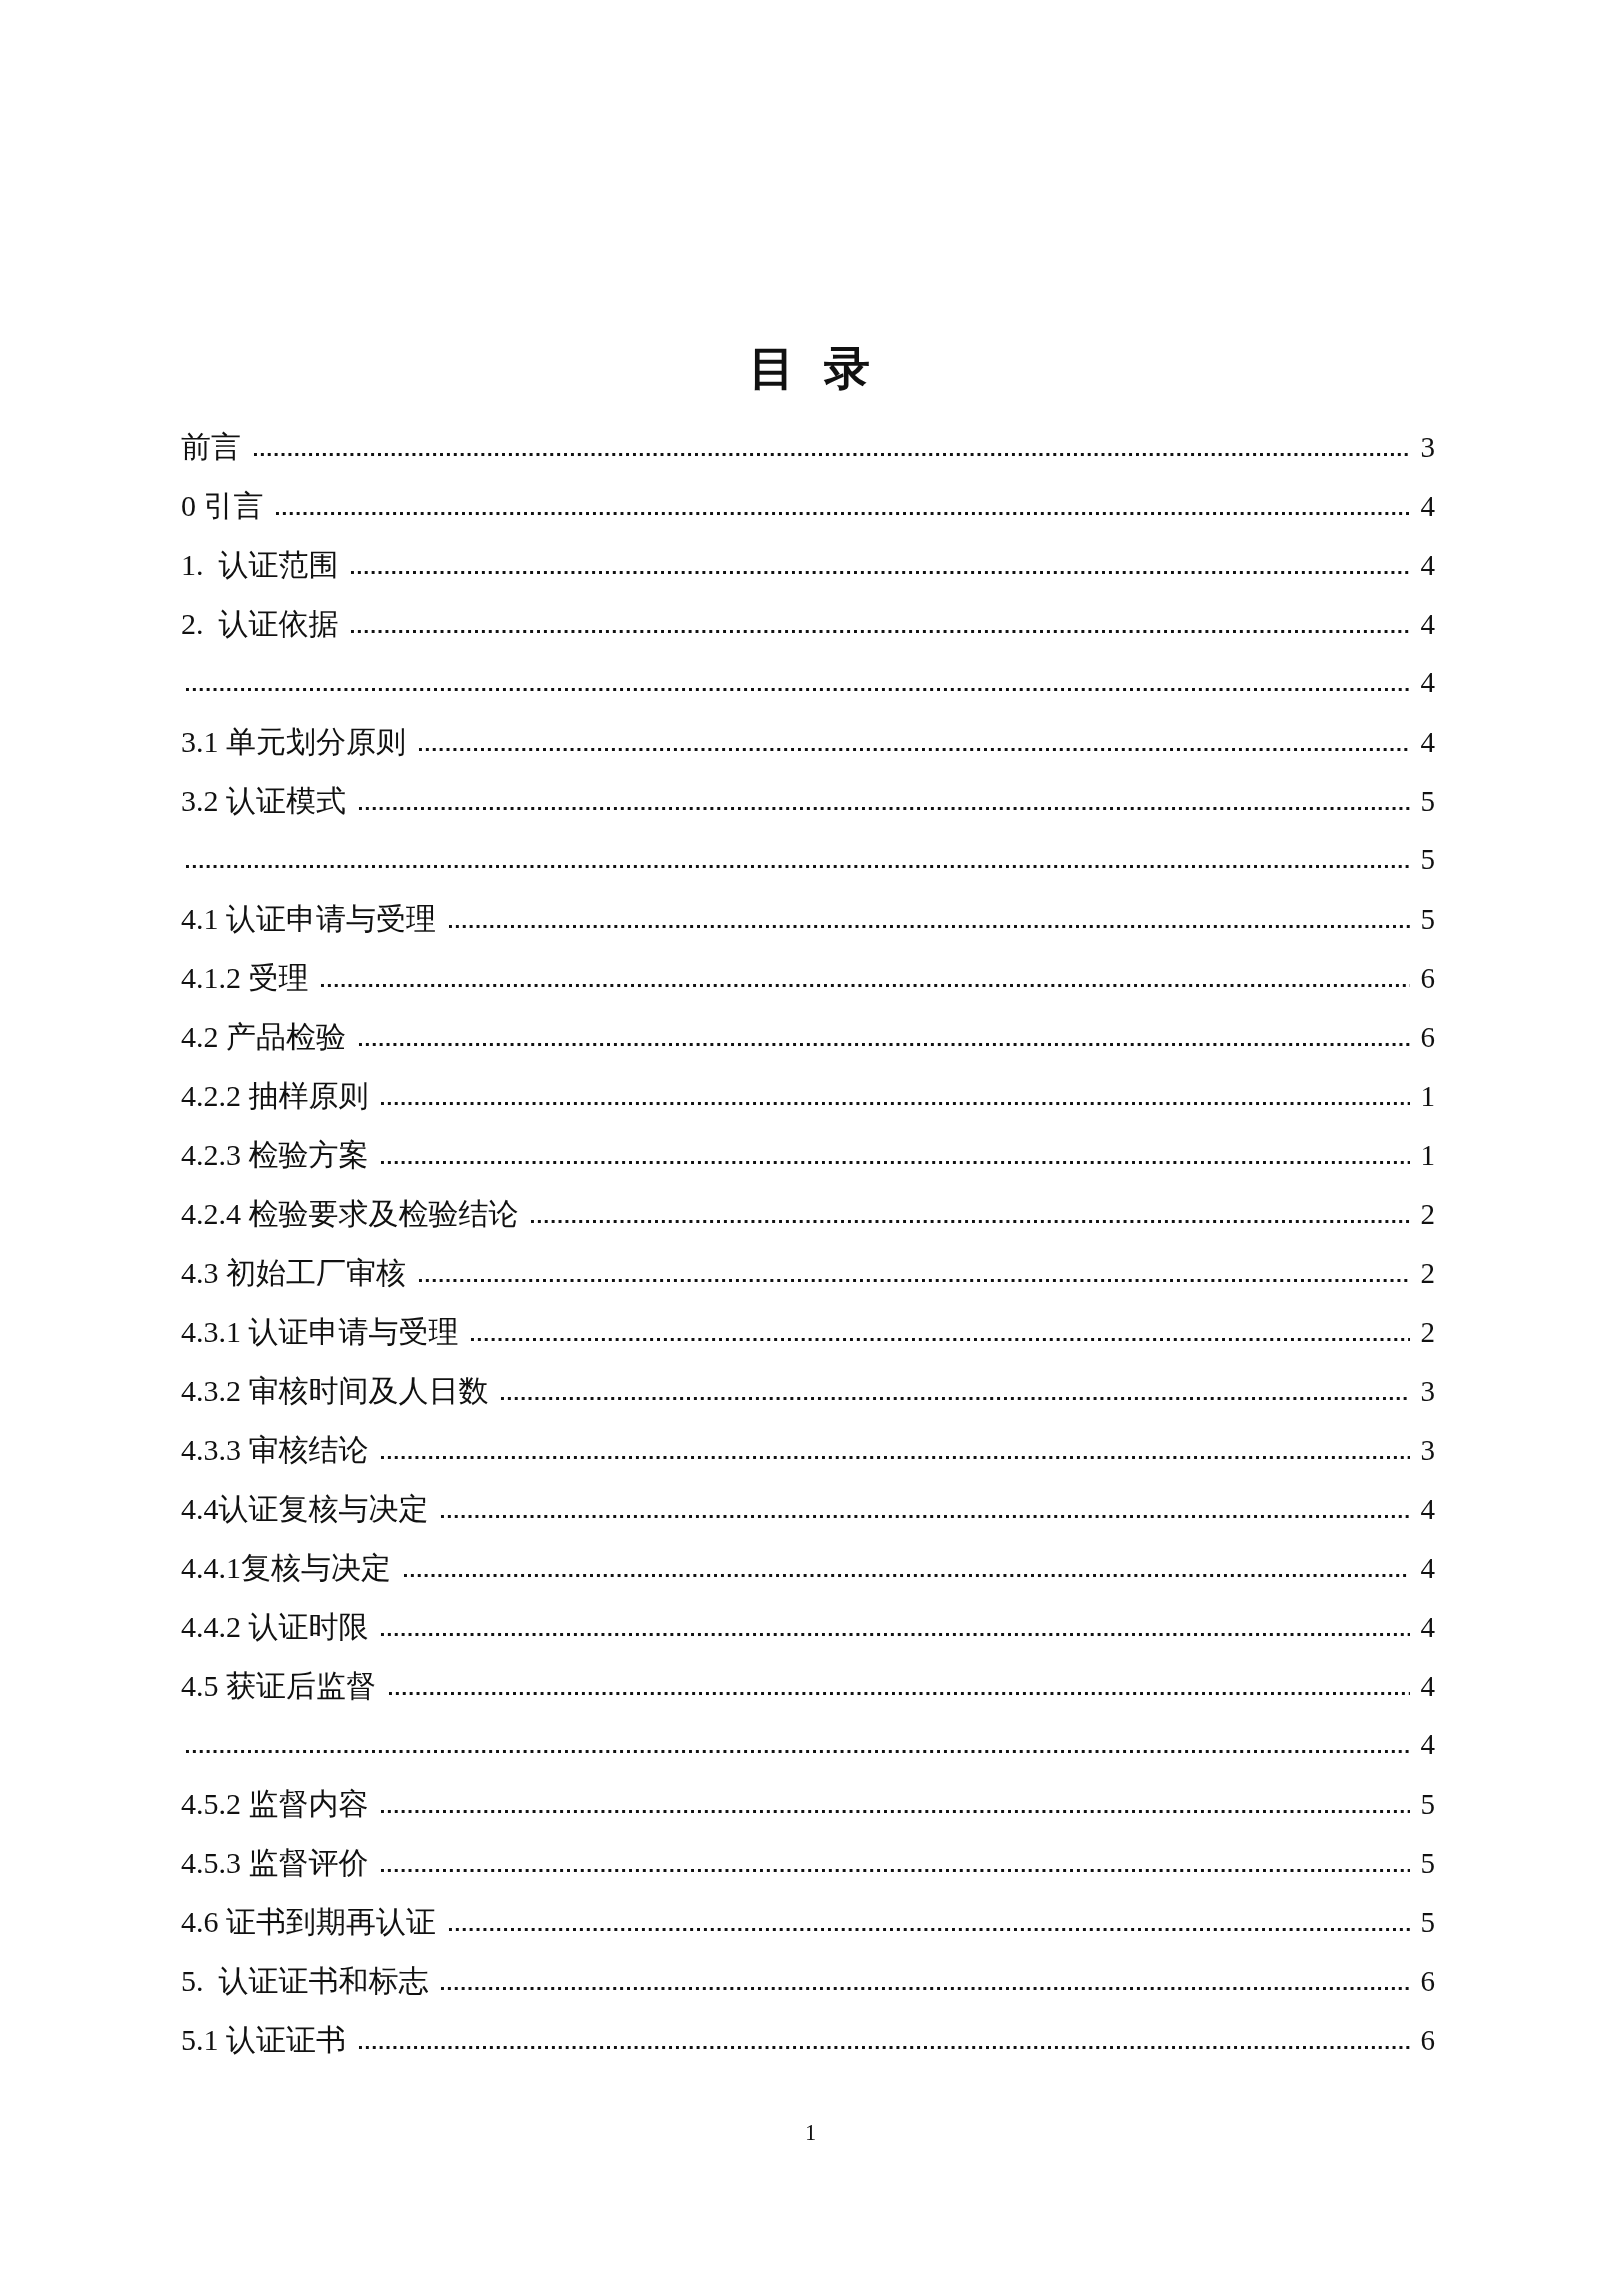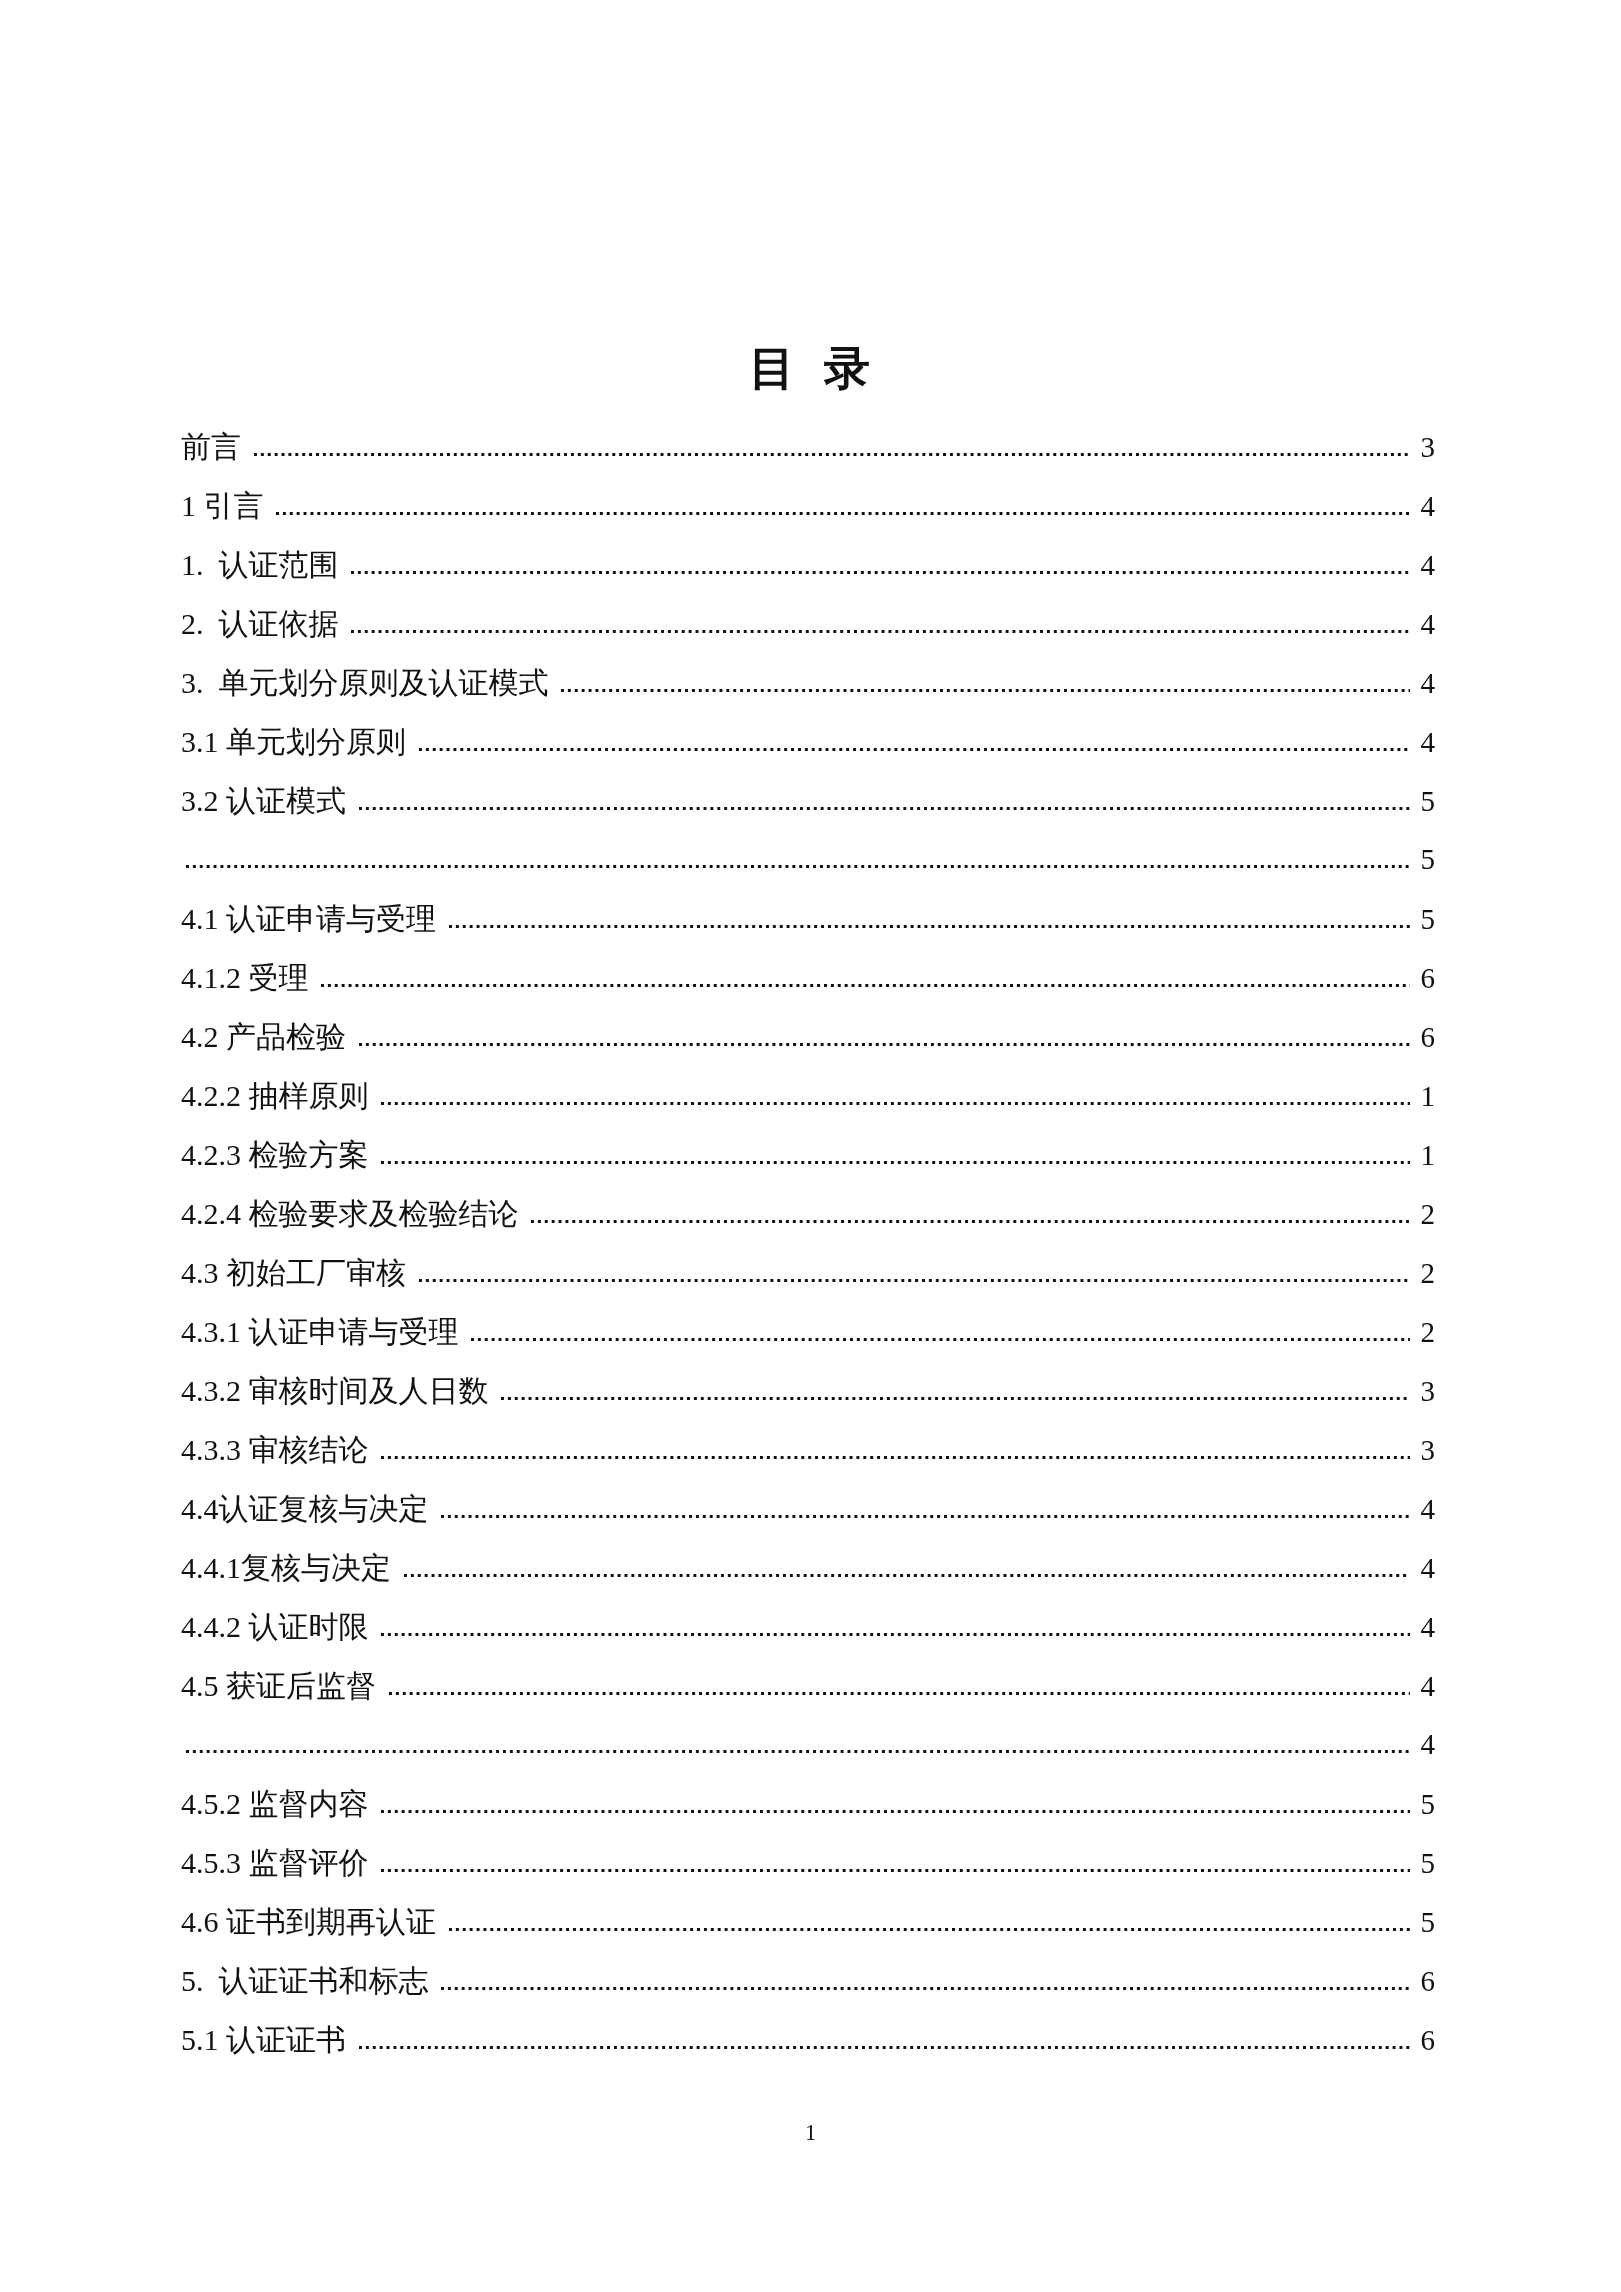--- a/index.html
+++ b/index.html
@@ -78,39 +78,38 @@
   <h1 class="doc-title">目  录</h1>
 
   <div class="toc" id="toc-container">
   <div class="toc-row">
     <span class="toc-label">前言</span>
     <span class="toc-leader"></span>
     <span class="toc-pagenum">3</span>
   </div>
 
   <div class="toc-row">
-    <span class="toc-label">1 引言</span>
+    <span class="toc-label">0 引言</span>
     <span class="toc-leader"></span>
     <span class="toc-pagenum">4</span>
   </div>
 
   <div class="toc-row">
     <span class="toc-label">1.  认证范围</span>
     <span class="toc-leader"></span>
     <span class="toc-pagenum">4</span>
   </div>
 
   <div class="toc-row">
     <span class="toc-label">2.  认证依据</span>
     <span class="toc-leader"></span>
     <span class="toc-pagenum">4</span>
   </div>
 
   <div class="toc-row">
-    <span class="toc-label">3.  单元划分原则及认证模式</span>
     <span class="toc-leader"></span>
     <span class="toc-pagenum">4</span>
   </div>
 
   <div class="toc-row">
     <span class="toc-label">3.1 单元划分原则</span>
     <span class="toc-leader"></span>
     <span class="toc-pagenum">4</span>
   </div>
 

